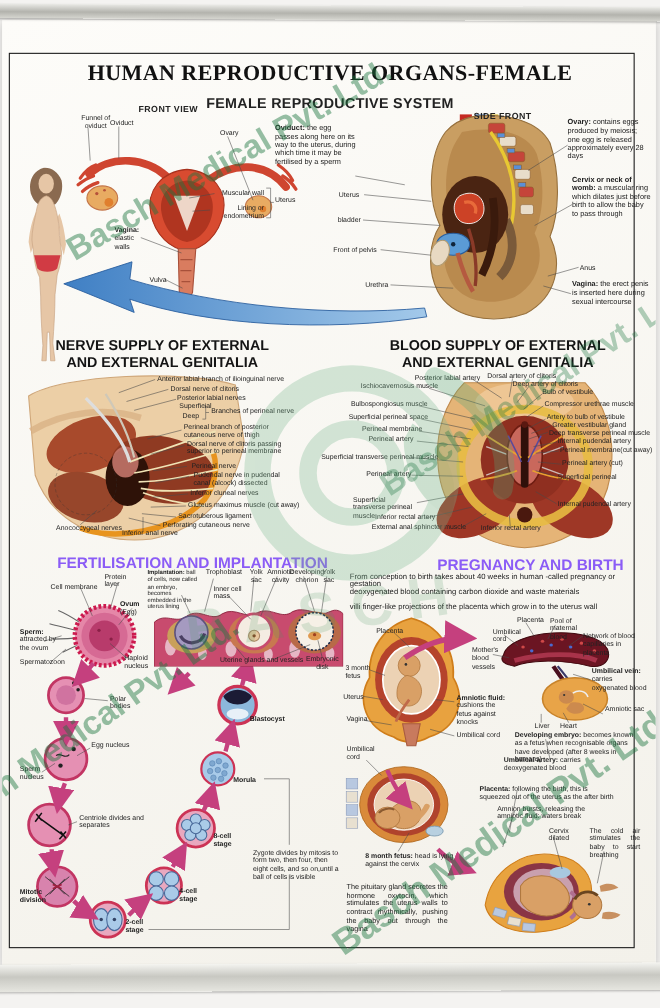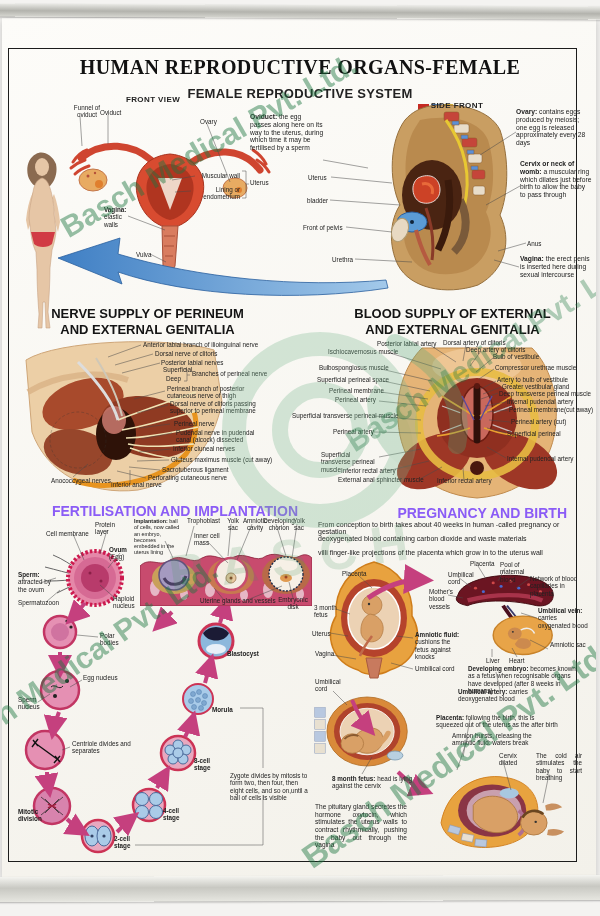--- a/index.html
+++ b/index.html
@@ -344,21 +344,21 @@
   <div class="lbl note" style="left:250px;top:113px;width:74px"><b>Oviduct:</b><span> the egg passes along here on its way to the uterus, during which time it may be fertilised by a sperm</span></div>
   <div class="lbl" style="left:308px;top:174px">Uterus</div>
   <div class="lbl" style="left:307px;top:197px">bladder</div>
   <div class="lbl" style="left:303px;top:224px">Front of pelvis</div>
   <div class="lbl" style="left:332px;top:256px">Urethra</div>
   <div class="lbl note" style="left:516px;top:108px;width:76px"><b>Ovary:</b><span> contains eggs produced by meiosis; one egg is released approximately every 28 days</span></div>
   <div class="lbl note" style="left:520px;top:160px;width:72px"><b>Cervix or neck of womb:</b><span> a muscular ring which dilates just before birth to allow the baby to pass through</span></div>
   <div class="lbl" style="left:527px;top:240px">Anus</div>
   <div class="lbl note" style="left:520px;top:255px;width:70px"><b>Vagina:</b><span> the erect penis is inserted here during sexual intercourse</span></div>
 
-  <div class="h2" style="left:25px;top:306px;width:245px"><span>NERVE SUPPLY OF PERINEUM</span><br><span>AND EXTERNAL GENITALIA</span></div>
+  <div class="h2" style="left:25px;top:306px;width:245px"><span>NERVE SUPPLY OF EXTERNAL</span><br><span>AND EXTERNAL GENITALIA</span></div>
   <div class="lbl" style="left:143px;top:341px">Anterior labial branch of ilioinguinal nerve</div>
   <div class="lbl" style="left:155px;top:350px">Dorsal nerve of clitoris</div>
   <div class="lbl" style="left:161px;top:359px">Posterior labial nerves</div>
   <div class="lbl" style="left:163px;top:366px">Superficial</div>
   <div class="lbl" style="left:166px;top:375px">Deep</div>
   <div class="lbl" style="left:192px;top:370px">Branches of perineal nerve</div>
   <div class="lbl" style="left:167px;top:385px;width:92px">Perineal branch of posterior cutaneous nerve of thigh</div>
   <div class="lbl" style="left:170px;top:400px;width:92px">Dorsal nerve of clitoris passing superior to perineal membrane</div>
   <div class="lbl" style="left:174px;top:420px">Perineal nerve</div>
   <div class="lbl" style="left:176px;top:429px;width:92px">Pudendal nerve in pudendal canal (alcock) dissected</div>

